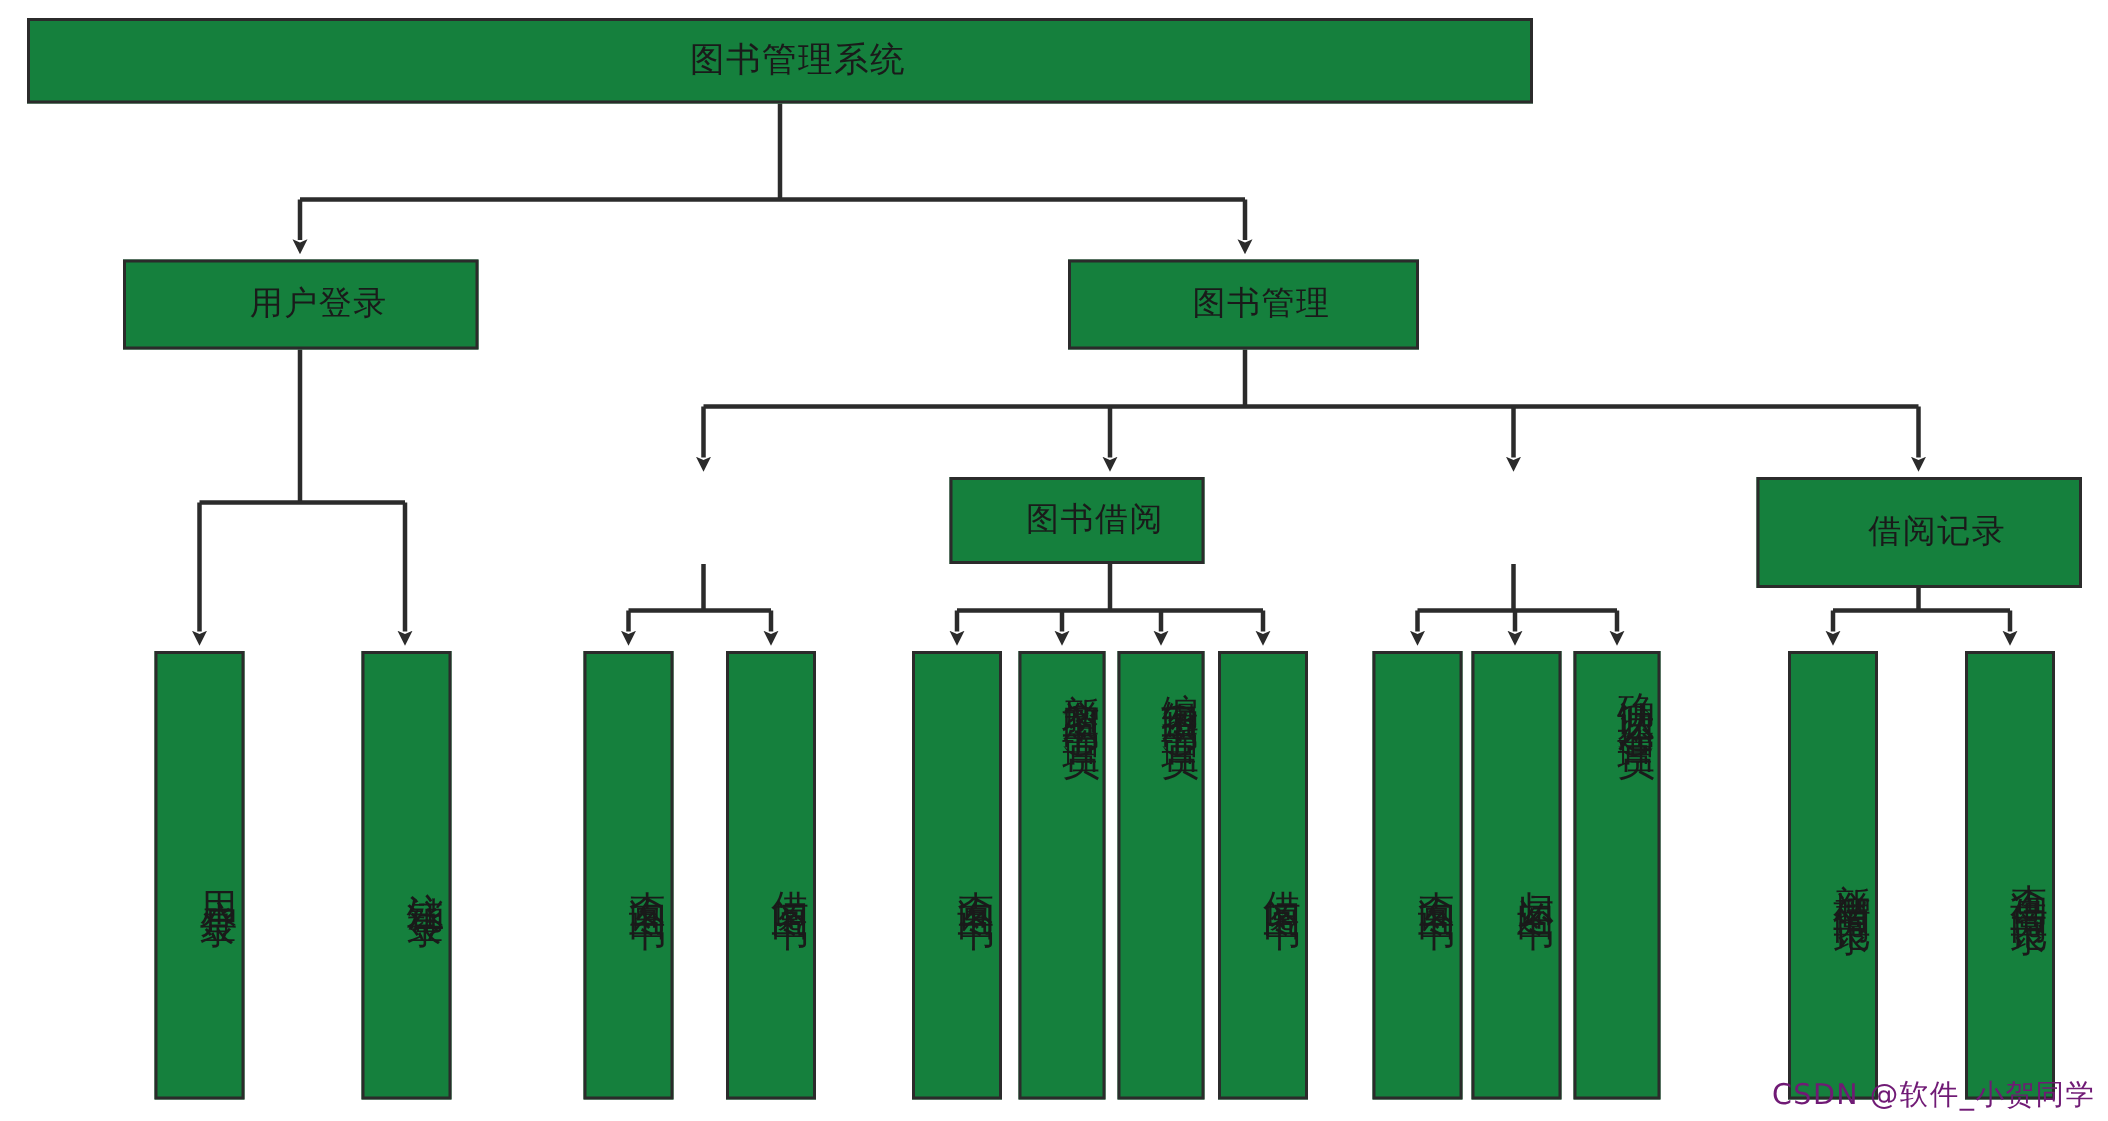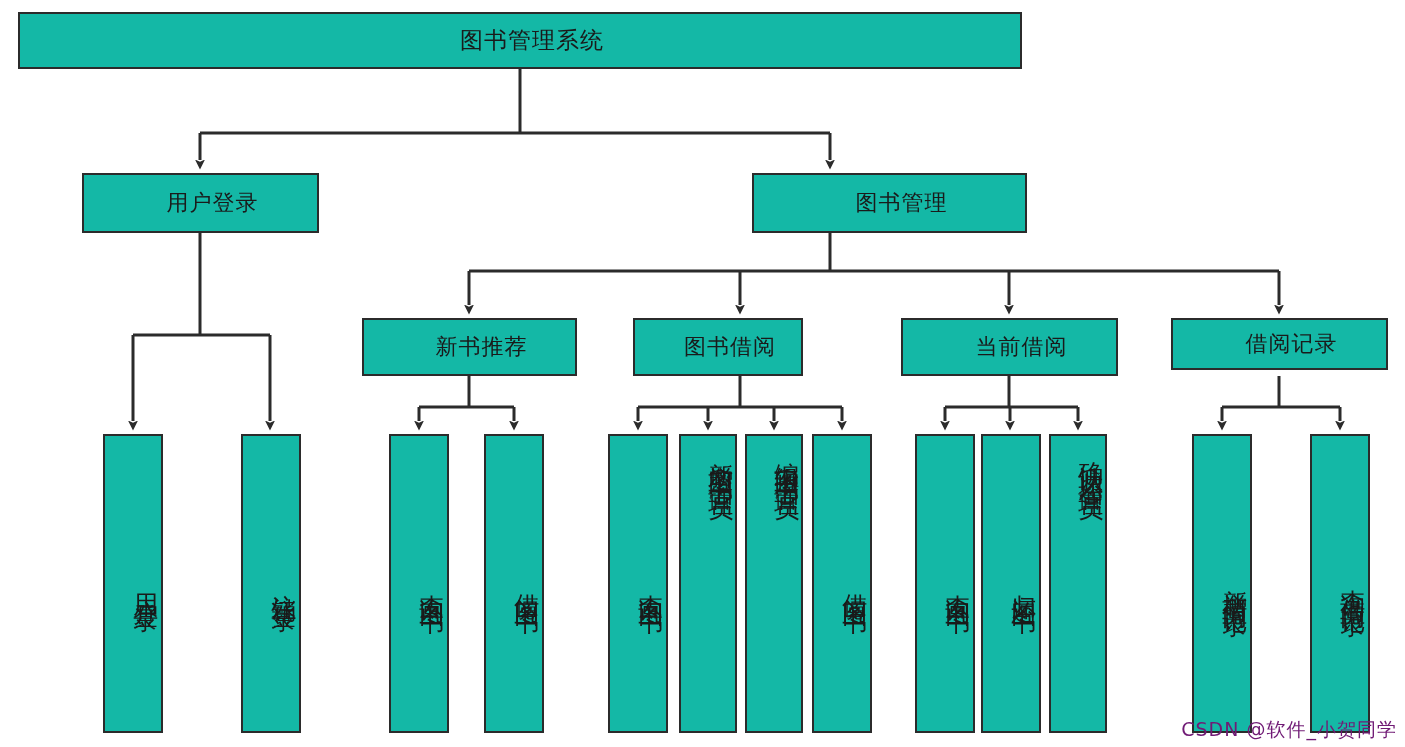--- a/index.html
+++ b/index.html
@@ -8,21 +8,21 @@
     background:#ffffff;
     font-family:"DejaVu Sans","Liberation Sans",sans-serif;
     overflow:hidden;
     position:relative;
   }
   #canvas{position:absolute;left:0;top:0;width:1405px;height:747px;}
   svg.edges{position:absolute;left:0;top:0;width:1405px;height:747px;pointer-events:none;}
   .node{
     position:absolute;
     box-sizing:border-box;
-    background:#14b8a6;
+    background:#15803d;
     border:2.5px solid #2b2b2b;
     display:flex;
     align-items:center;
     justify-content:center;
     color:#1a1a1a;
     z-index:2;
     padding-left:24px;
   }
   .node .lbl{display:block;white-space:nowrap;}
   
@@ -110,34 +110,28 @@
     </g>
   </svg>
 
   <div class="node h-node" id="n-root" style="left:18px;top:12px;width:1004px;height:57px;">
     <span class="lbl">图书管理系统</span>
   </div>
 
   <div class="node h-node" style="left:82px;top:173px;width:237px;height:60px;">
     <span class="lbl">用户登录</span>
   </div>
-  <div class="node h-node" style="left:712px;top:173px;width:275px;height:60px;margin-left:40px;">
+  <div class="node h-node" style="left:712px;top:173px;width:234px;height:60px;">
     <span class="lbl">图书管理</span>
   </div>
 
-  <div class="node h-node" style="left:362px;top:318px;width:215px;height:58px;">
-    <span class="lbl">新书推荐</span>
-  </div>
   <div class="node h-node" style="left:633px;top:318px;width:170px;height:58px;">
     <span class="lbl">图书借阅</span>
   </div>
-  <div class="node h-node" style="left:901px;top:318px;width:217px;height:58px;">
-    <span class="lbl">当前借阅</span>
-  </div>
-  <div class="node h-node" style="left:1171px;top:318px;width:217px;height:52px;">
+  <div class="node h-node" style="left:1171px;top:318px;width:217px;height:74px;">
     <span class="lbl">借阅记录</span>
   </div>
 
   <div class="node v-node short" style="left:103px;top:434px;width:60px;height:299px;">
     <span class="lbl">用户登录</span>
   </div>
   <div class="node v-node short" style="left:241px;top:434px;width:60px;height:299px;">
     <span class="lbl">注销登录</span>
   </div>
 

